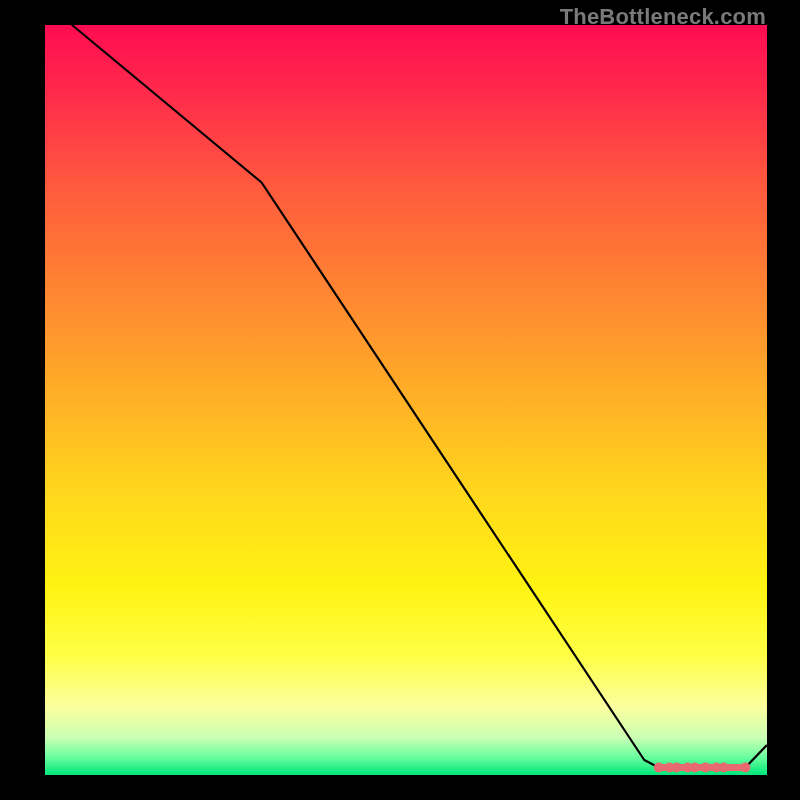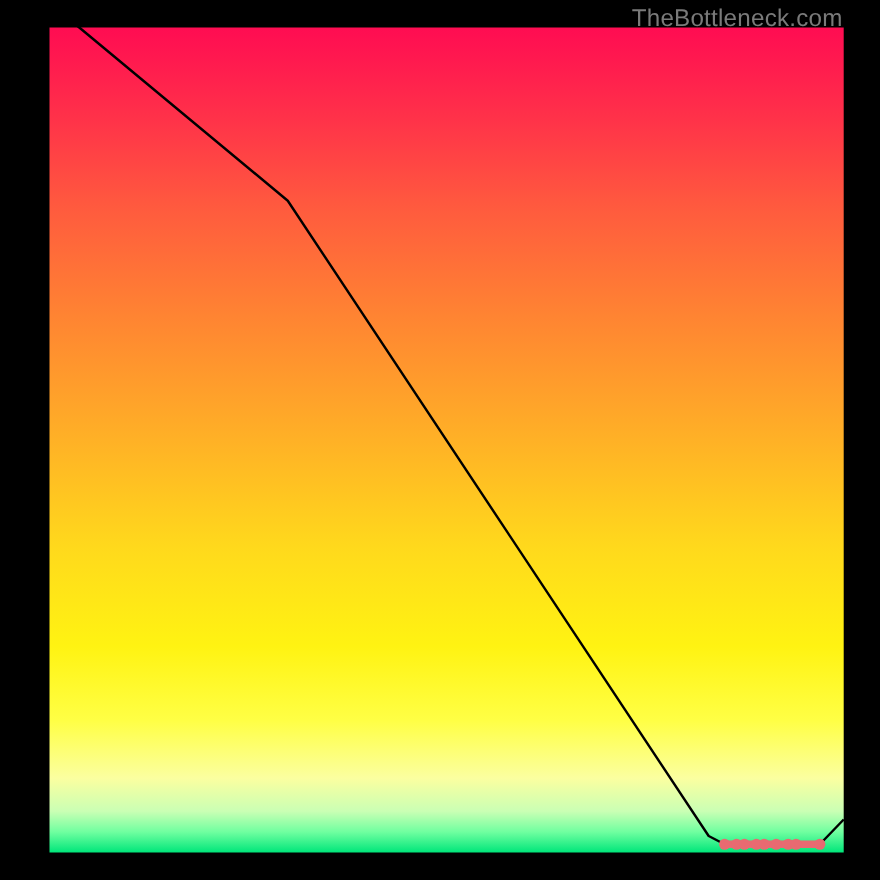--- a/index.html
+++ b/index.html
@@ -37,21 +37,21 @@
       #70ffa0 97.5%,
       #00e67a 100%
     );
   }
   .watermark {
     position: absolute;
     top: 4px;
     right: 34px;
     color: #7a7a7a;
     font-size: 22px;
-    font-weight: 400;
+    font-weight: 700;
     letter-spacing: 0.2px;
   }
   svg.overlay {
     position: absolute;
     left: 45px;
     top: 25px;
     width: 722px;
     height: 750px;
     overflow: visible;
   }

